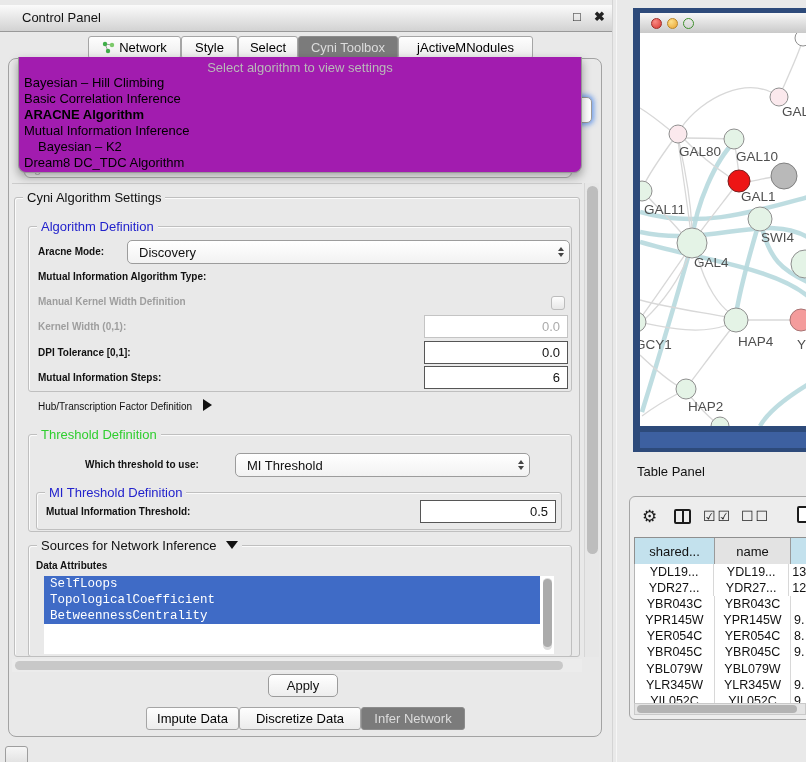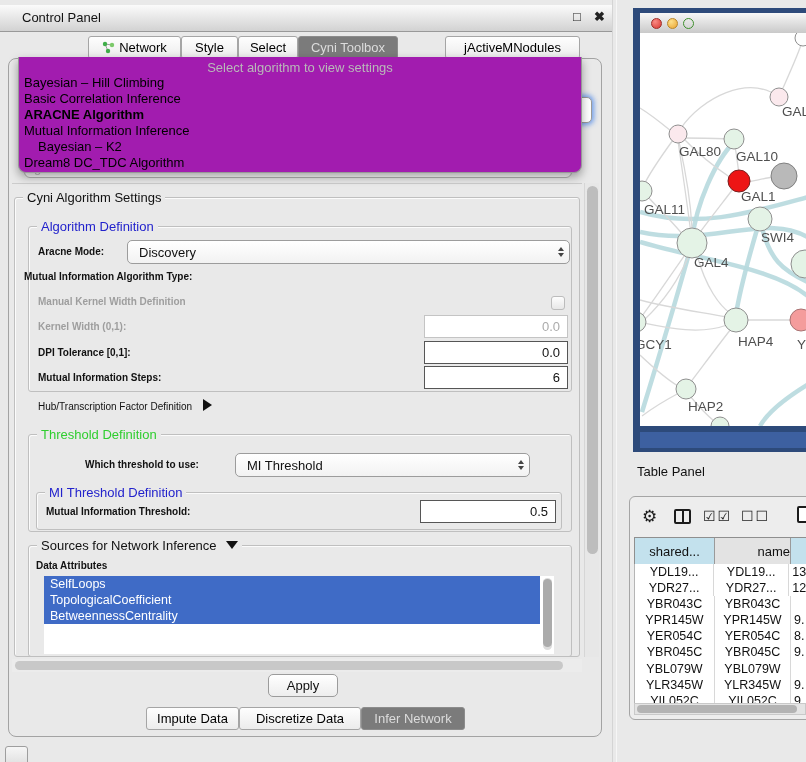--- a/index.html
+++ b/index.html
@@ -48,21 +48,21 @@
   .td{width:0;height:0;border-left:3.5px solid transparent;border-right:3.5px solid transparent;border-top:4.5px solid #444;}
   .field{position:absolute;background:#fff;border:1px solid #565656;display:flex;align-items:center;
     justify-content:flex-end;padding:0 7px;box-sizing:border-box;font-size:13px;}
   .field.disabled{border-color:#c4c4c4;color:#ababab;}
   .chk{position:absolute;width:14px;height:14px;border:1px solid #bcbcbc;border-radius:3px;
     background:linear-gradient(#fdfdfd,#e7e7e7);box-sizing:border-box;}
   .tri-r{display:inline-block;width:0;height:0;border-top:6px solid transparent;border-bottom:6px solid transparent;
     border-left:9px solid #111;vertical-align:-1px;}
   .tri-d{display:inline-block;width:0;height:0;border-left:6px solid transparent;border-right:6px solid transparent;
     border-top:8px solid #111;vertical-align:1px;}
-  .list{left:44px;top:576px;width:510px;height:78px;background:#fff;overflow:hidden;}
+  .list{left:44px;top:576px;width:510px;height:78px;background:#fff;overflow:hidden;font-family:Liberation Mono, monospace;}
   .list-item{height:16px;line-height:16px;color:#fff;font-size:12.5px;padding-left:6px;width:496px;box-sizing:border-box;}
   .list-sb{position:absolute;right:2px;top:2px;width:9px;height:72px;background:#dcdcdc;border-radius:5px;}
   .list-sb-thumb{position:absolute;left:0;top:1px;width:9px;height:68px;background:#ababab;border-radius:5px;}
   
   .vsb{left:584px;top:183px;width:15px;height:474px;background:#e7e7e7;border-left:1px solid #d6d6d6;box-sizing:border-box;}
   .vsb-thumb{position:absolute;left:2px;top:3px;width:11px;height:368px;background:#bdbdbd;border-radius:6px;}
   .hsb{left:12px;top:659px;width:570px;height:13px;background:#ececec;}
   .hsb-thumb{position:absolute;left:3px;top:2px;width:548px;height:9px;background:#c8c8c8;border-radius:5px;}
   .btn{position:absolute;border:1px solid #9b9b9b;border-radius:5px;background:linear-gradient(#ffffff,#ededed);
     font-size:13px;display:flex;align-items:center;justify-content:center;box-sizing:border-box;}
@@ -120,21 +120,21 @@
   </div>
   <div class="tab" style="left:181px;top:36px;width:57px;z-index:5;">
     <span>Style</span>
     </div>
   <div class="tab" style="left:238px;top:36px;width:60px;z-index:5;">
     <span>Select</span>
     </div>
   <div class="tab sel" style="left:298px;top:36px;width:100px;z-index:5;">
     <span>Cyni Toolbox</span>
     </div>
-  <div class="tab" style="left:398px;top:36px;width:135px;z-index:5;margin-left:47px;">
+  <div class="tab" style="left:398px;top:36px;width:135px;z-index:5;">
     <span>jActiveMNodules</span>
     </div>
 
   <div class="abs ghost-combo"></div>
   <div class="abs ghost-box"></div>
   <div class="abs ghost-text">gal-filtered sif default node</div>
   <div class="abs ghost-line"></div>
 
   <div class="abs popup">
     <div class="popup-ph">Select algorithm to view settings</div>
@@ -154,21 +154,21 @@
     <span class="grp-title blue">Algorithm Definition</span>
   </div>
   <div class="lbl" style="left:38px;top:246px;">Aracne Mode:</div>
   <div class="combo" style="left:127px;top:240px;width:443px;height:24px;">
     <span>Discovery</span>
     <span class="stepper">
         <i class="tu"></i>
         <i class="td"></i>
       </span>
   </div>
-  <div class="lbl" style="left:24px;top:271px;text-align:right;">Mutual Information Algorithm Type:</div>
+  <div class="lbl" style="left:38px;top:271px;text-align:right;">Mutual Information Algorithm Type:</div>
   <div class="lbl dis" style="left:38px;top:296px;">Manual Kernel Width Definition</div>
   <div class="chk" style="left:551px;top:296px;"></div>
   <div class="lbl dis" style="left:38px;top:321px;">Kernel Width (0,1):</div>
   <div class="field disabled" style="left:424px;top:315px;width:144px;height:23px;">
     <span>0.0</span>
     </div>
   <div class="lbl" style="left:38px;top:347px;">DPI Tolerance [0,1]:</div>
   <div class="field" style="left:424px;top:341px;width:144px;height:23px;">
     <span>0.0</span>
     </div>
@@ -327,21 +327,21 @@
   <div class="abs tp-gear">⚙</div>
   <div class="abs tp-split">
       <i></i>
     </div>
   <div class="abs tp-checks" style="left:703px;">☑☑</div>
   <div class="abs tp-checks" style="left:741px;">☐☐</div>
   <div class="abs tp-page"></div>
 
   <div class="abs thead">
     <div class="th" style="width: 80px; background-color: rgb(195, 225, 237);">shared...</div>
-    <div class="th" style="width: 76px; background-color: rgb(227, 227, 227); text-align: right;">name</div>
+    <div class="th" style="width: 76px; background-color: rgb(227, 227, 227);">name</div>
     <div class="th" style="width: 16px; border-right: none; background-color: rgb(195, 225, 237);"></div>
   </div>
   <div class="abs tbody">
     <div class="tr">
         <div class="tdc" style="width:80px;">YDL19...</div>
         <div class="tdc" style="width:76px;">YDL19...</div>
         <div class="td3">13</div>
       </div>
     <div class="tr">
         <div class="tdc" style="width:80px;">YDR27...</div>

